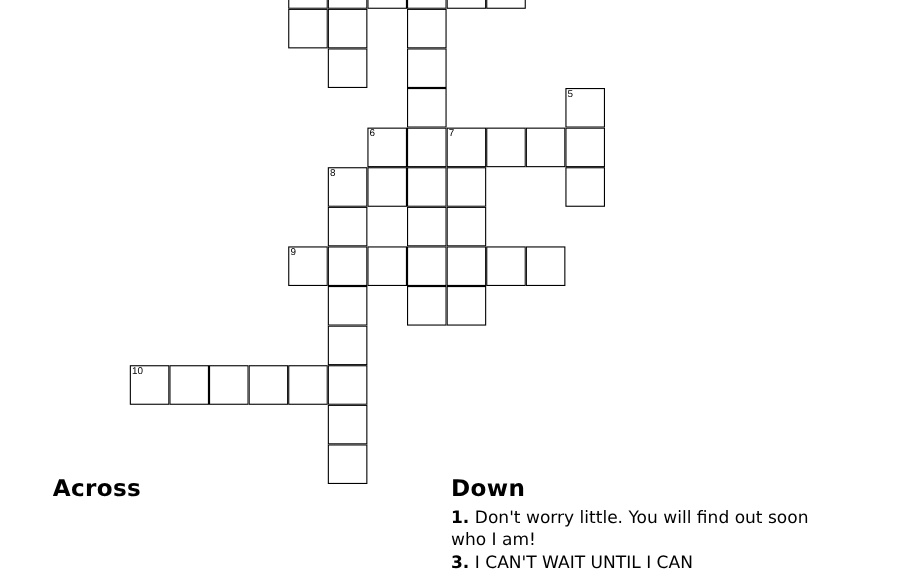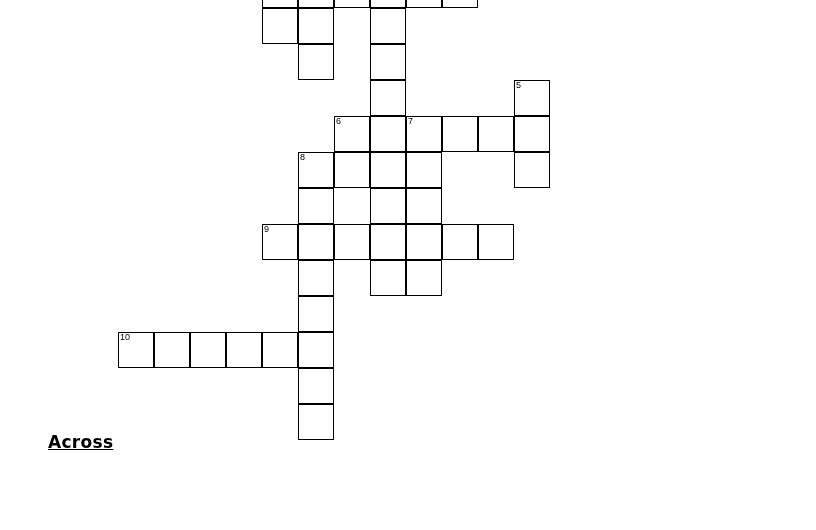--- a/index.html
+++ b/index.html
@@ -45,23 +45,22 @@
     height: 98px;
   }
   .clue-col {
     position: absolute;
     top: 0;
   }
   .clue-col.across { left: 48px; width: 340px; }
   .clue-col.down { left: 410px; width: 360px; }
   .clue-heading {
     font-family: "DejaVu Sans", sans-serif;
-    font-size: 17px;
+    font-size: 21px;
     font-weight: bold;
-    text-decoration: underline;
     margin: 0 0 4px 0;
     letter-spacing: 0.3px;
   }
   .clue {
     font-family: "DejaVu Sans", sans-serif;
     font-size: 15.5px;
     line-height: 20px;
     margin: 0 0 1px 0;
   }
   .clue .cn {
@@ -129,13 +128,24 @@
     <div class="cell" style="left: 262px; top: 332px; width: 36px; height: 36px;"></div>
     <div class="cell" style="left: 298px; top: 332px; width: 36px; height: 36px;"></div>
     <div class="cell" style="left: 298px; top: 368px; width: 36px; height: 36px;"></div>
     <div class="cell" style="left: 298px; top: 404px; width: 36px; height: 36px;"></div>
   </div>
 
 <div id="clues">
   <div class="clue-col across">
     <div class="clue-heading">Across</div>
   </div>
+  <div class="clue-col down">
+    <div class="clue-heading">Down</div>
+    <div class="clue">
+      <span class="cn">1.</span>
+      <span>Don't worry little. You will find out soon who I am!</span>
+    </div>
+    <div class="clue">
+      <span class="cn">3.</span>
+      <span>I CAN'T WAIT UNTIL I CAN</span>
+    </div>
+  </div>
 </div>
 
 </body></html>

